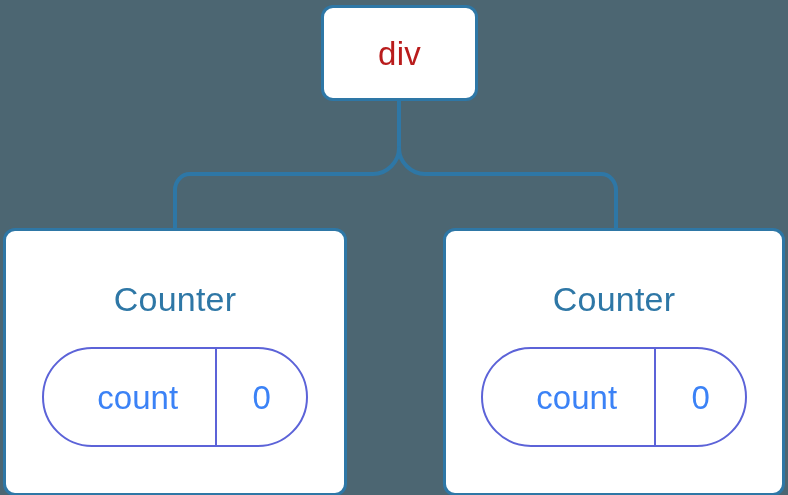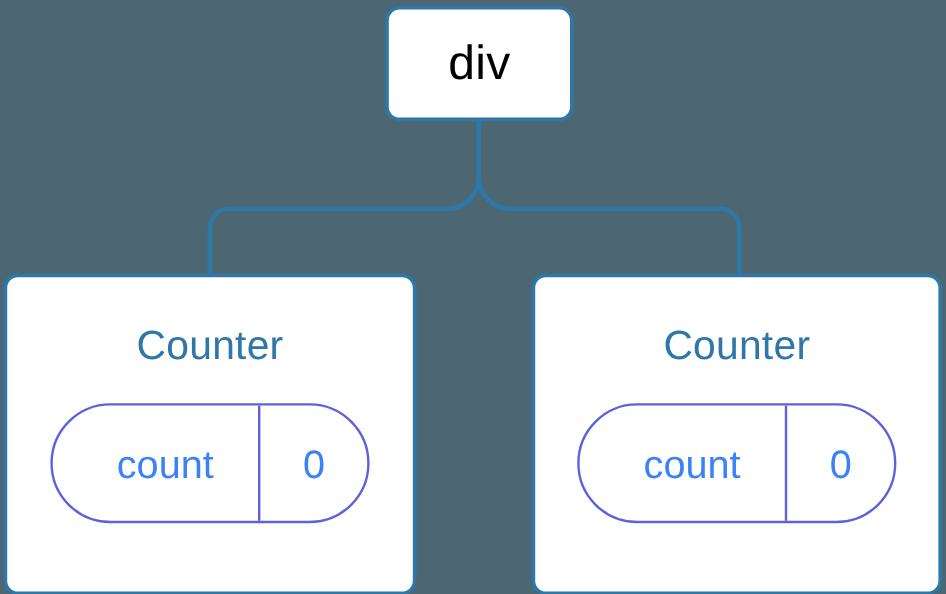--- a/index.html
+++ b/index.html
@@ -47,34 +47,34 @@
   .node--root {
     left: 321px;
     top: 5px;
     width: 157px;
     height: 96px;
     display: flex;
     align-items: center;
     justify-content: center;
   }
   .node--root .node-title {
-    font-size: 40px;
-    color: #000000;
+    font-size: 33px;
+    color: #b91c1c;
     letter-spacing: 0.2px;
     line-height: 1;
   }
 
   
   .node--component {
     top: 228px;
     height: 268px;
     display: flex;
     flex-direction: column;
     align-items: center;
-    padding-top: 40px;
+    padding-top: 51px;
     box-sizing: border-box;
   }
   .node--component.is-left  { left: 3px;   width: 344px; }
   .node--component.is-right { left: 443px; width: 342px; }
 
   .node--component .node-title {
     font-size: 34px;
     color: #2e77a6;
     line-height: 1;
     letter-spacing: 0.2px;

